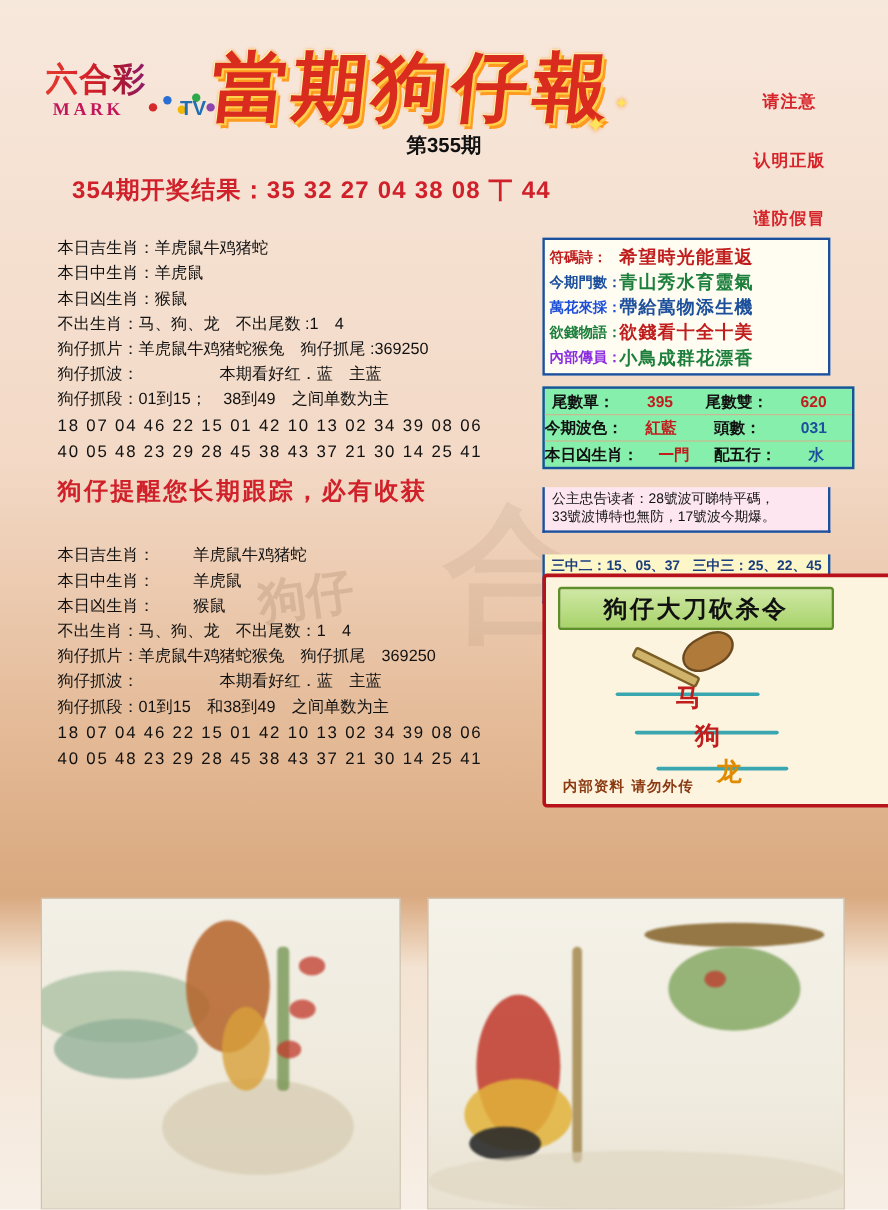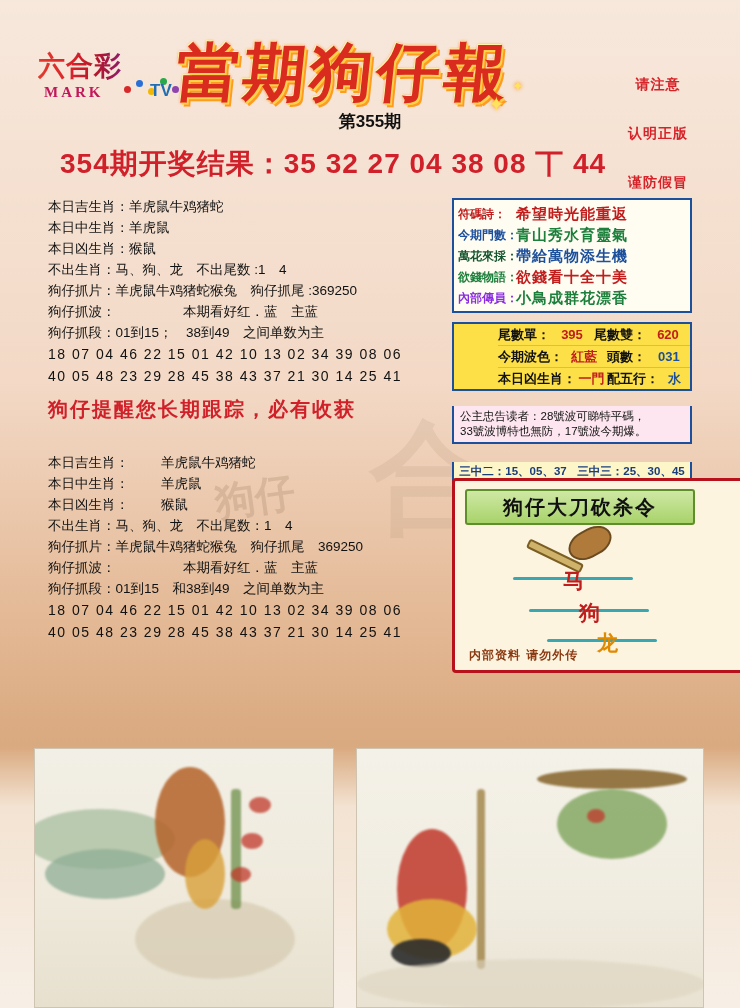--- a/index.html
+++ b/index.html
@@ -46,21 +46,21 @@
   .notice{position:absolute;left:604px;top:44px;width:108px;text-align:center;line-height:17px;}
   .notice div{font-size:14px;font-weight:bold;color:#d6232a;letter-spacing:1px;margin-top:32px;}
 
   .issue{
     position:absolute;left:0;top:110px;width:740px;text-align:center;
     font-size:17px;font-weight:bold;color:#111;
   }
 
   .result{
     position:absolute;left:60px;top:145px;
-    font-size:28px;font-weight:bold;color:#d0202a;letter-spacing:1px;
+    font-size:20px;font-weight:bold;color:#d0202a;letter-spacing:1px;
     white-space:nowrap;
     text-align:right;
   }
 
   
   .leftcol{position:absolute;left:48px;top:196px;width:400px;}
   .leftcol2{position:absolute;left:48px;top:452px;width:400px;}
   .line{font-size:13.5px;color:#111;line-height:21px;white-space:nowrap;}
   .nums{font-size:14px;color:#111;line-height:22px;letter-spacing:1.5px;white-space:nowrap;}
   .remind{
@@ -80,22 +80,22 @@
     position:absolute;left:452px;top:198px;width:240px;
     border:2px solid #1c4f9c;background:#fffdf2;
     padding:3px 4px;box-sizing:border-box;
   }
   .poem .row{display:flex;align-items:center;line-height:20px;height:21px;white-space:nowrap;}
   .poem .k{font-size:12px;font-weight:bold;width:58px;flex:0 0 58px;}
   .poem .v{font-size:15px;font-weight:bold;font-family:"DejaVu Serif", serif;letter-spacing:1px;}
 
   
   .databox{
-    position:absolute;left:452px;top:322px;width:240px;
-    border:2px solid #1c4f9c;background:#fde047;box-sizing:border-box;padding-left:44px;
+    position:absolute;left:452px;top:322px;width:260px;
+    border:2px solid #1c4f9c;background:#86efac;box-sizing:border-box;
   }
   .databox .r{display:flex;border-bottom:1px solid #c9b98f;height:21px;align-items:center;}
   .databox .r:last-child{border-bottom:none;}
   .databox .c{flex:1;text-align:center;font-size:13px;font-weight:bold;color:#111;white-space:nowrap;}
 
   .pink{
     position:absolute;left:452px;top:406px;width:240px;
     border:2px solid #1c4f9c;border-top:none;background:#fde6ef;box-sizing:border-box;
     padding:3px 6px;
   }
@@ -210,21 +210,21 @@
   <div class="poem">
     <div class="row">
       <span class="k" style="color:#c01d1d">符碼詩：</span>
       <span class="v" style="color:#c01d1d">希望時光能重返</span>
     </div>
     <div class="row">
       <span class="k" style="color:#1c4f9c">今期門數：</span>
       <span class="v" style="color:#1c7f3c">青山秀水育靈氣</span>
     </div>
     <div class="row">
-      <span class="k" style="color:#14532d">萬花來採：</span>
+      <span class="k" style="color:#1d4ed8">萬花來採：</span>
       <span class="v" style="color:#1c4f9c">帶給萬物添生機</span>
     </div>
     <div class="row">
       <span class="k" style="color:#1c7f3c">欲錢物語：</span>
       <span class="v" style="color:#c01d1d">欲錢看十全十美</span>
     </div>
     <div class="row">
       <span class="k" style="color:#8a2be2">內部傳員：</span>
       <span class="v" style="color:#1c7f3c">小鳥成群花漂香</span>
     </div>
@@ -252,21 +252,21 @@
   </div>
 
   <div class="pink">
     <div>公主忠告读者：28號波可睇特平碼，</div>
     <div>33號波博特也無防，17號波今期爆。</div>
   </div>
 
   <div class="yellow">
     <div class="r">
       <div class="c">三中二：15、05、37</div>
-      <div class="c">三中三：25、30、45</div>
+      <div class="c">三中三：25、22、45</div>
     </div>
     <div class="r">
       <div class="c">二中二：35、04</div>
       <div class="c">平特碼：10、13</div>
     </div>
   </div>
 
   <div class="cartoon">
     <div class="band">
       <span>狗仔大刀砍杀令</span>

